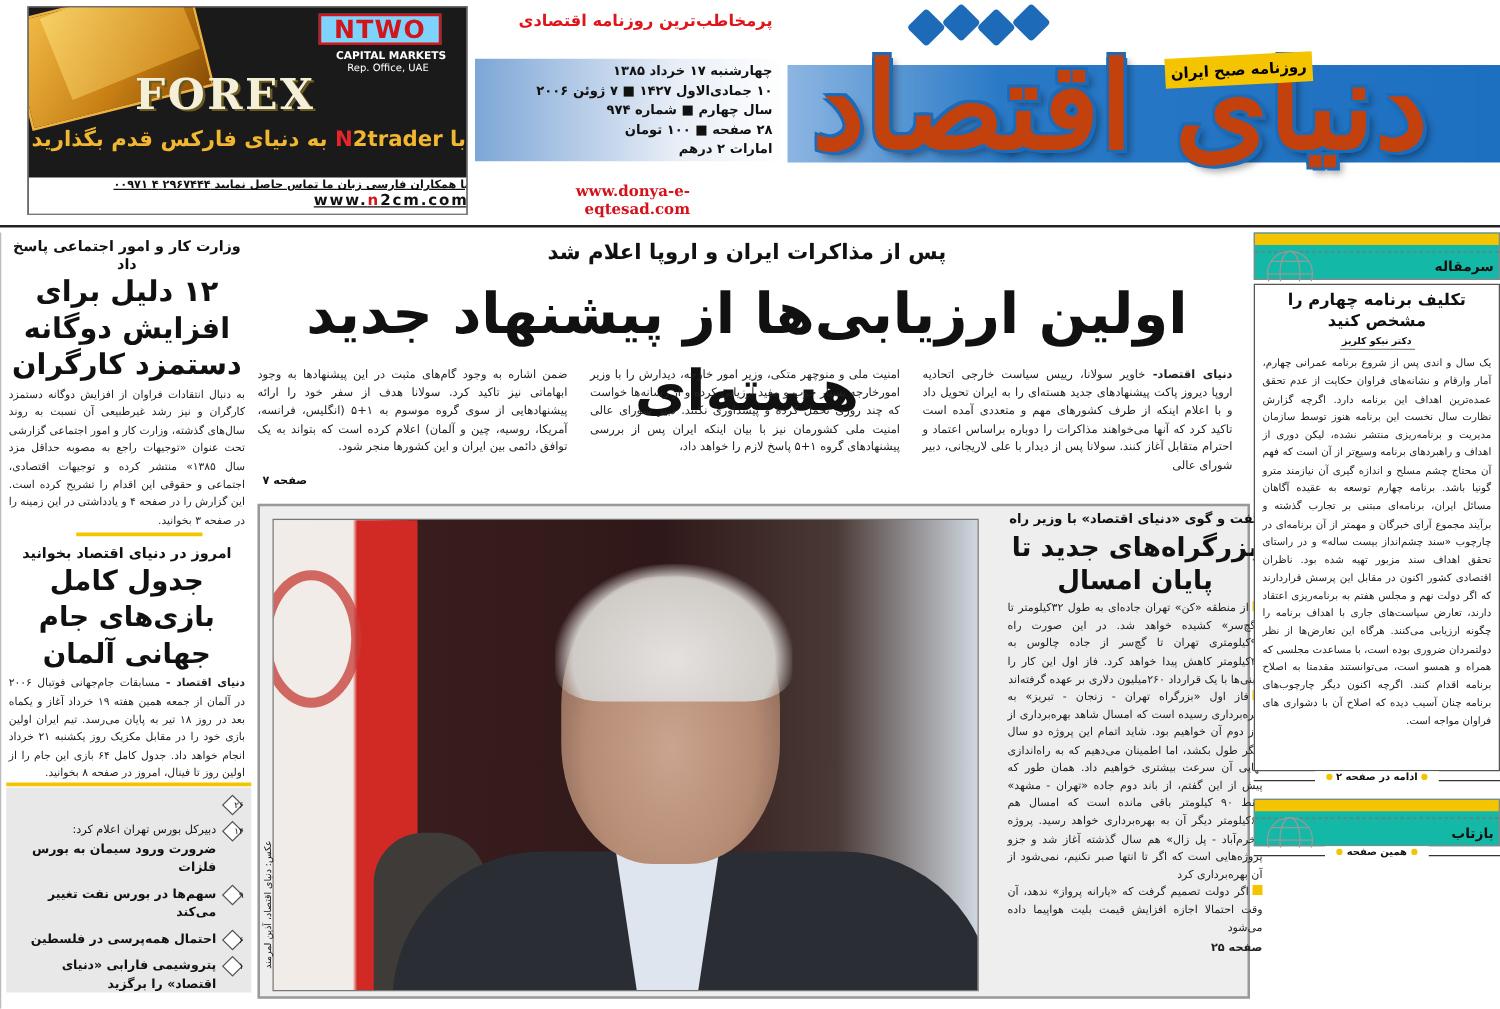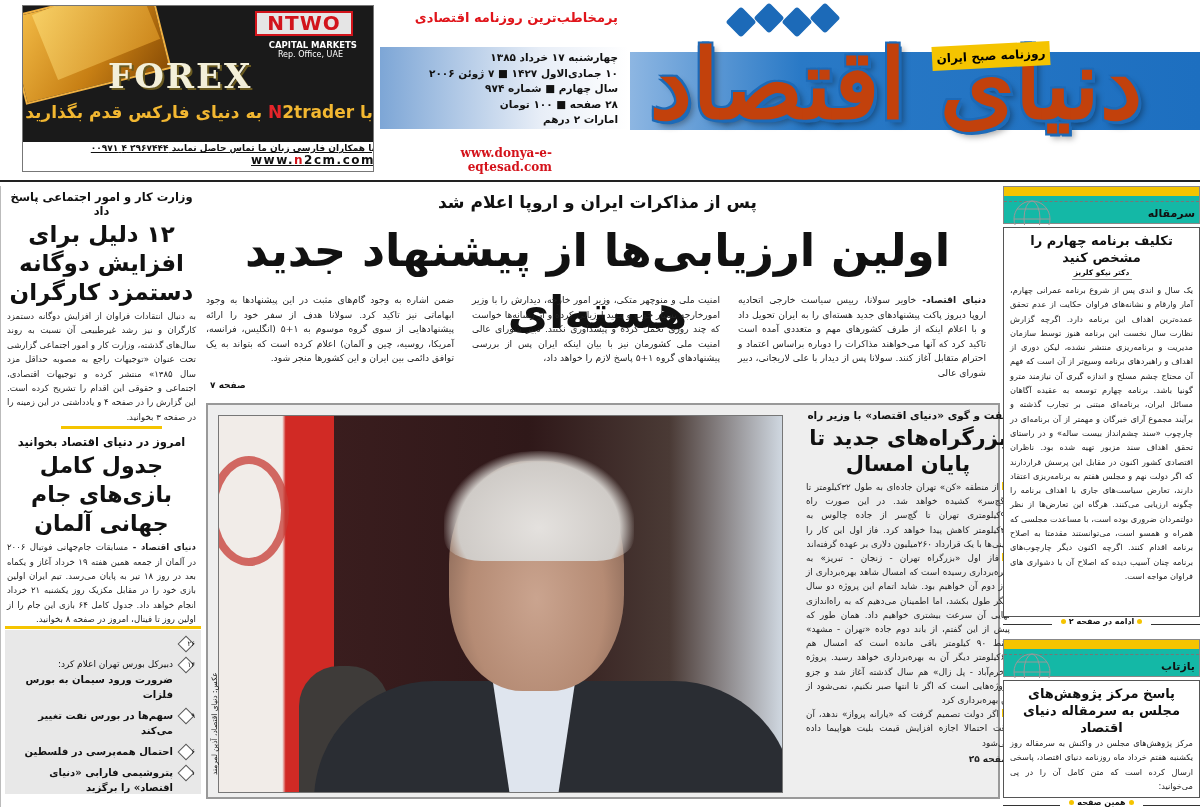--- a/index.html
+++ b/index.html
@@ -22,21 +22,21 @@
   .dateblock { position: absolute; left: 380px; top: 0; width: 248px; height: 170px; text-align: right; }
   .slogan { position: absolute; right: 10px; top: 10px; color: #e0151b; font-weight: bold; font-size: 13px; }
   .date-band { position: absolute; left: 0; top: 47px; width: 248px; height: 82px;
     background: linear-gradient(to left, #fff 0%, #e8eef7 35%, #7da6d6 100%); }
   .date-lines { position: absolute; right: 10px; top: 50px; font-size: 10.5px; line-height: 15.5px; color: #111; font-weight: bold; }
   .site-url { position: absolute; right: 76px; top: 146px; direction: ltr; color: #d4121a; font-family: "DejaVu Serif", serif; font-weight: bold; font-size: 12px; }
 
   .ad { position: absolute; left: 22px; top: 5px; width: 352px; height: 167px; background: #1a1a1a; border: 1px solid #777; overflow: hidden; direction: ltr; }
   .ad-money { position: absolute; left: -10px; top: -8px; width: 150px; height: 90px; background: linear-gradient(135deg,#f6c04a,#c77f14 60%,#8a4d05); transform: rotate(-14deg); border: 2px solid #f0b040; }
   .ad-money2 { position: absolute; left: 18px; top: -14px; width: 110px; height: 70px; background: linear-gradient(135deg,#f8d36a,#d58f20); transform: rotate(-22deg); opacity: .85; }
-  .ad-brand { position: absolute; right: 20px; top: 5px; width: 98px; height: 25px; background: #e5e5e5; border: 2px solid #d2141b; color: #d2141b; font-weight: bold; font-size: 20px; line-height: 21px; text-align: center; letter-spacing: 1px; }
+  .ad-brand { position: absolute; right: 20px; top: 5px; width: 98px; height: 25px; background: #7dd3fc; border: 2px solid #d2141b; color: #d2141b; font-weight: bold; font-size: 20px; line-height: 21px; text-align: center; letter-spacing: 1px; }
   .ad-sub1 { position: absolute; right: 16px; top: 34px; color: #fff; font-size: 8.5px; font-weight: bold; }
   .ad-sub2 { position: absolute; right: 30px; top: 44px; color: #fff; font-size: 8px; }
   .ad-forex { position: absolute; left: 85px; top: 50px; color: #f3efd9; font-family: "DejaVu Serif", serif; font-weight: bold; font-size: 34px; letter-spacing: 2px; text-shadow: 2px 2px 0 #6a5a20; }
   .ad-line { position: absolute; left: 0; width: 352px; top: 96px; text-align: center; color: #f2b731; font-size: 17px; font-weight: bold; direction: rtl; }
   .ad-line .red { color: #e5252a; }
   .ad-bottom { position: absolute; left: 0; top: 136px; width: 352px; height: 31px; background: #fff; text-align: right; text-decoration: underline; }
   .ad-contact { font-size: 9px; font-weight: bold; direction: rtl; padding-top: 1px; }
   .ad-web { font-size: 12px; font-weight: bold; letter-spacing: 1.5px; direction: ltr; }
   .ad-web i { color: #d2141b; font-style: normal; }
 
@@ -252,18 +252,14 @@
     <svg class="globe" viewBox="0 0 44 30">
         <g fill="none" stroke="#999" stroke-width="1">
           <circle cx="22" cy="24" r="18"></circle>
           <ellipse cx="22" cy="24" rx="8" ry="18"></ellipse>
           <line x1="4" y1="24" x2="40" y2="24"></line>
           <line x1="7" y1="14" x2="37" y2="14"></line>
         </g>
       </svg>
     <div class="label">بازتاب</div>
   </div>
-  <div class="card" style="height:118px">
-    <div class="hl">پاسخ مرکز پژوهش‌های مجلس به سرمقاله دنیای اقتصاد</div>
-    <div class="body-text">مرکز پژوهش‌های مجلس در واکنش به سرمقاله روز یکشنبه هفتم خرداد ماه روزنامه دنیای اقتصاد، پاسخی ارسال کرده است که متن کامل آن را در پی می‌خوانید:</div>
-  </div>
   <div class="cont"><span>همین صفحه</span></div>
 </div>
 
 </body></html>

